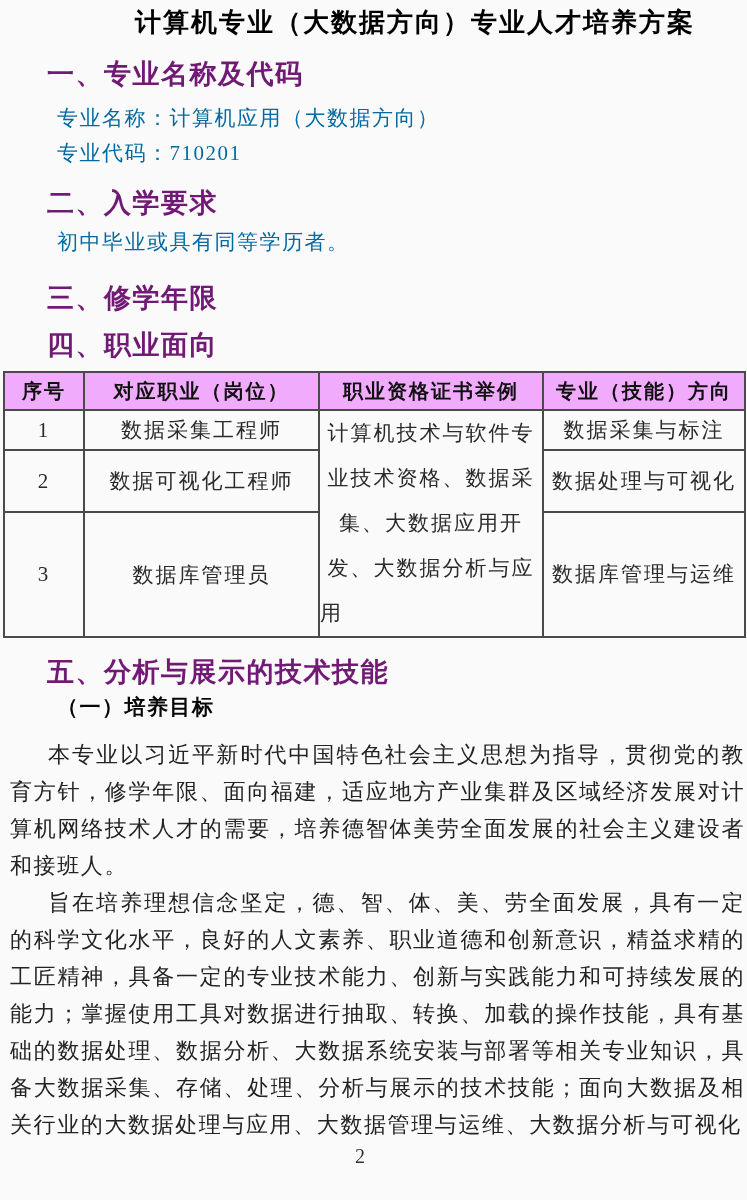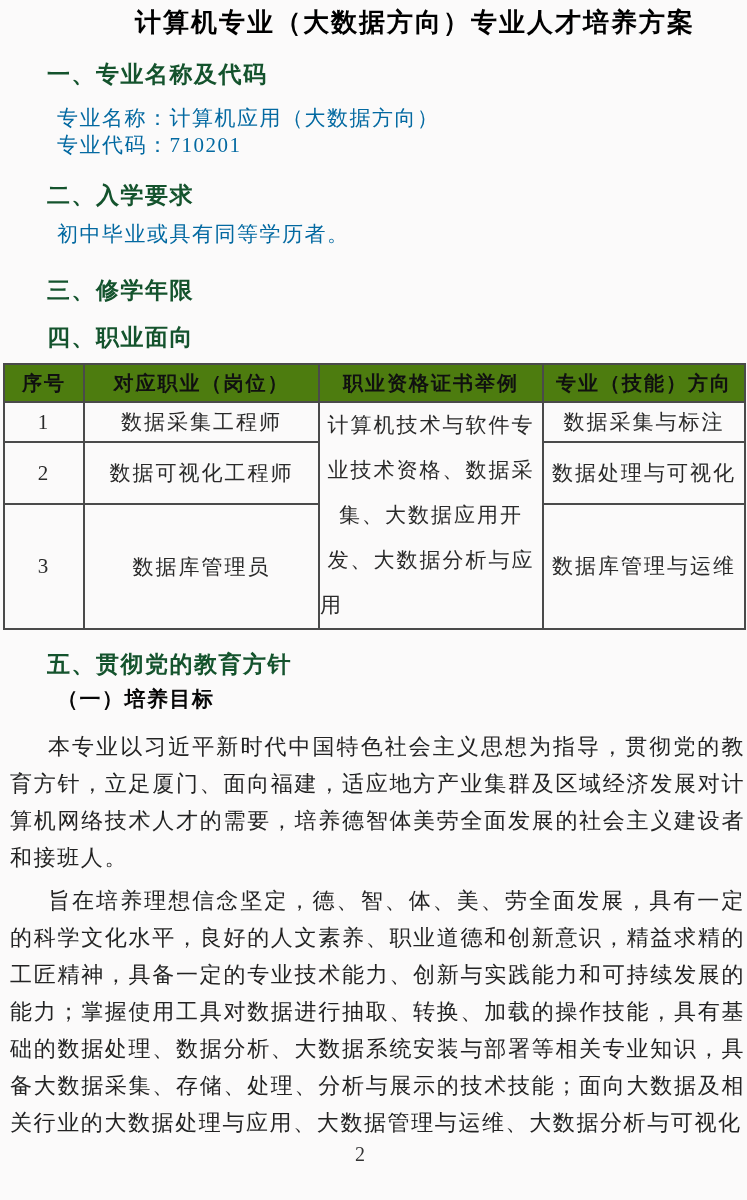--- a/index.html
+++ b/index.html
@@ -20,41 +20,41 @@
     font-weight:bold;
     font-size:26px;
     line-height:31px;
     letter-spacing:2px;
     color:#000;
   }
 
   .sec-heading{
     font-family:"Liberation Sans","DejaVu Sans",sans-serif;
     font-weight:bold;
-    font-size:23px;
+    font-size:27px;
     line-height:26px;
     letter-spacing:1.5px;
-    color:#14532d;
+    color:#701a75;
     margin:0 0 0 47px;
   }
   .mt-h1{margin-top:23px;}
   .mt-h2{margin-top:24px;}
   .mt-h3{margin-top:30px;}
   .mt-h4{margin-top:21px;}
   .mt-h5{margin-top:21px;}
 
   .body-line{
     font-size:21px;
     line-height:25px;
     letter-spacing:1.5px;
     color:#0369a1;
     margin:0 0 0 57px;
   }
   .mt-b19{margin-top:19px;}
-  .mt-b10{margin-top:2px;}
+  .mt-b10{margin-top:10px;}
   .mt-b14{margin-top:14px;}
 
   .sub-heading{
     font-family:"Liberation Sans","DejaVu Sans",sans-serif;
     font-weight:bold;
     font-size:21px;
     line-height:26px;
     letter-spacing:1.5px;
     color:#060606;
     margin:9px 0 16px 57px;
@@ -64,21 +64,21 @@
     margin:13px 0 0 3px;
     border-collapse:collapse;
     table-layout:fixed;
     width:741px;
   }
   table.career th, table.career td{
     border:2px solid #4a4a4a;
     overflow:hidden;
   }
   table.career th{
-    background:#4d7c0f;
+    background:#f0abfc;
     font-family:"Liberation Sans","DejaVu Sans",sans-serif;
     font-weight:bold;
     font-size:20px;
     letter-spacing:2px;
     color:#101010;
     text-align:center;
     height:36px;
     padding:0;
   }
   table.career td{
@@ -114,21 +114,21 @@
     margin:0 0 0 10px;
     width:735px;
     font-size:22px;
     line-height:37px;
     letter-spacing:1.6px;
     text-align:justify;
     text-indent:38px;
     color:#232323;
   }
   .mt-p1{margin-top:12px;}
-  .mt-p2{margin-top:6px;}
+  .mt-p2{}
 
   .page-number{
     margin-top:2px;
     width:720px;
     text-align:center;
     font-size:20px;
     color:#333;
   }
 </style>
 </head>
@@ -175,21 +175,21 @@
       <td class="cell-dir">数据处理与可视化</td>
     </tr>
     <tr class="row-3">
       <td class="cell-no-top">3</td>
       <td>数据库管理员</td>
       <td class="cell-dir">数据库管理与运维</td>
     </tr>
   </tbody>
     </table>
 
-  <div class="sec-heading mt-h5">五、贯彻党的教育方针</div>
+  <div class="sec-heading mt-h5">五、分析与展示的技术技能</div>
   <div class="sub-heading">（一）培养目标</div>
 
-  <div class="para mt-p1">本专业以习近平新时代中国特色社会主义思想为指导，贯彻党的教育方针，立足厦门、面向福建，适应地方产业集群及区域经济发展对计算机网络技术人才的需要，培养德智体美劳全面发展的社会主义建设者和接班人。</div>
+  <div class="para mt-p1">本专业以习近平新时代中国特色社会主义思想为指导，贯彻党的教育方针，修学年限、面向福建，适应地方产业集群及区域经济发展对计算机网络技术人才的需要，培养德智体美劳全面发展的社会主义建设者和接班人。</div>
   <div class="para mt-p2">旨在培养理想信念坚定，德、智、体、美、劳全面发展，具有一定的科学文化水平，良好的人文素养、职业道德和创新意识，精益求精的工匠精神，具备一定的专业技术能力、创新与实践能力和可持续发展的能力；掌握使用工具对数据进行抽取、转换、加载的操作技能，具有基础的数据处理、数据分析、大数据系统安装与部署等相关专业知识，具备大数据采集、存储、处理、分析与展示的技术技能；面向大数据及相关行业的大数据处理与应用、大数据管理与运维、大数据分析与可视化</div>
 
   <div class="page-number">2</div>
 
 </div>
 
 </body></html>

